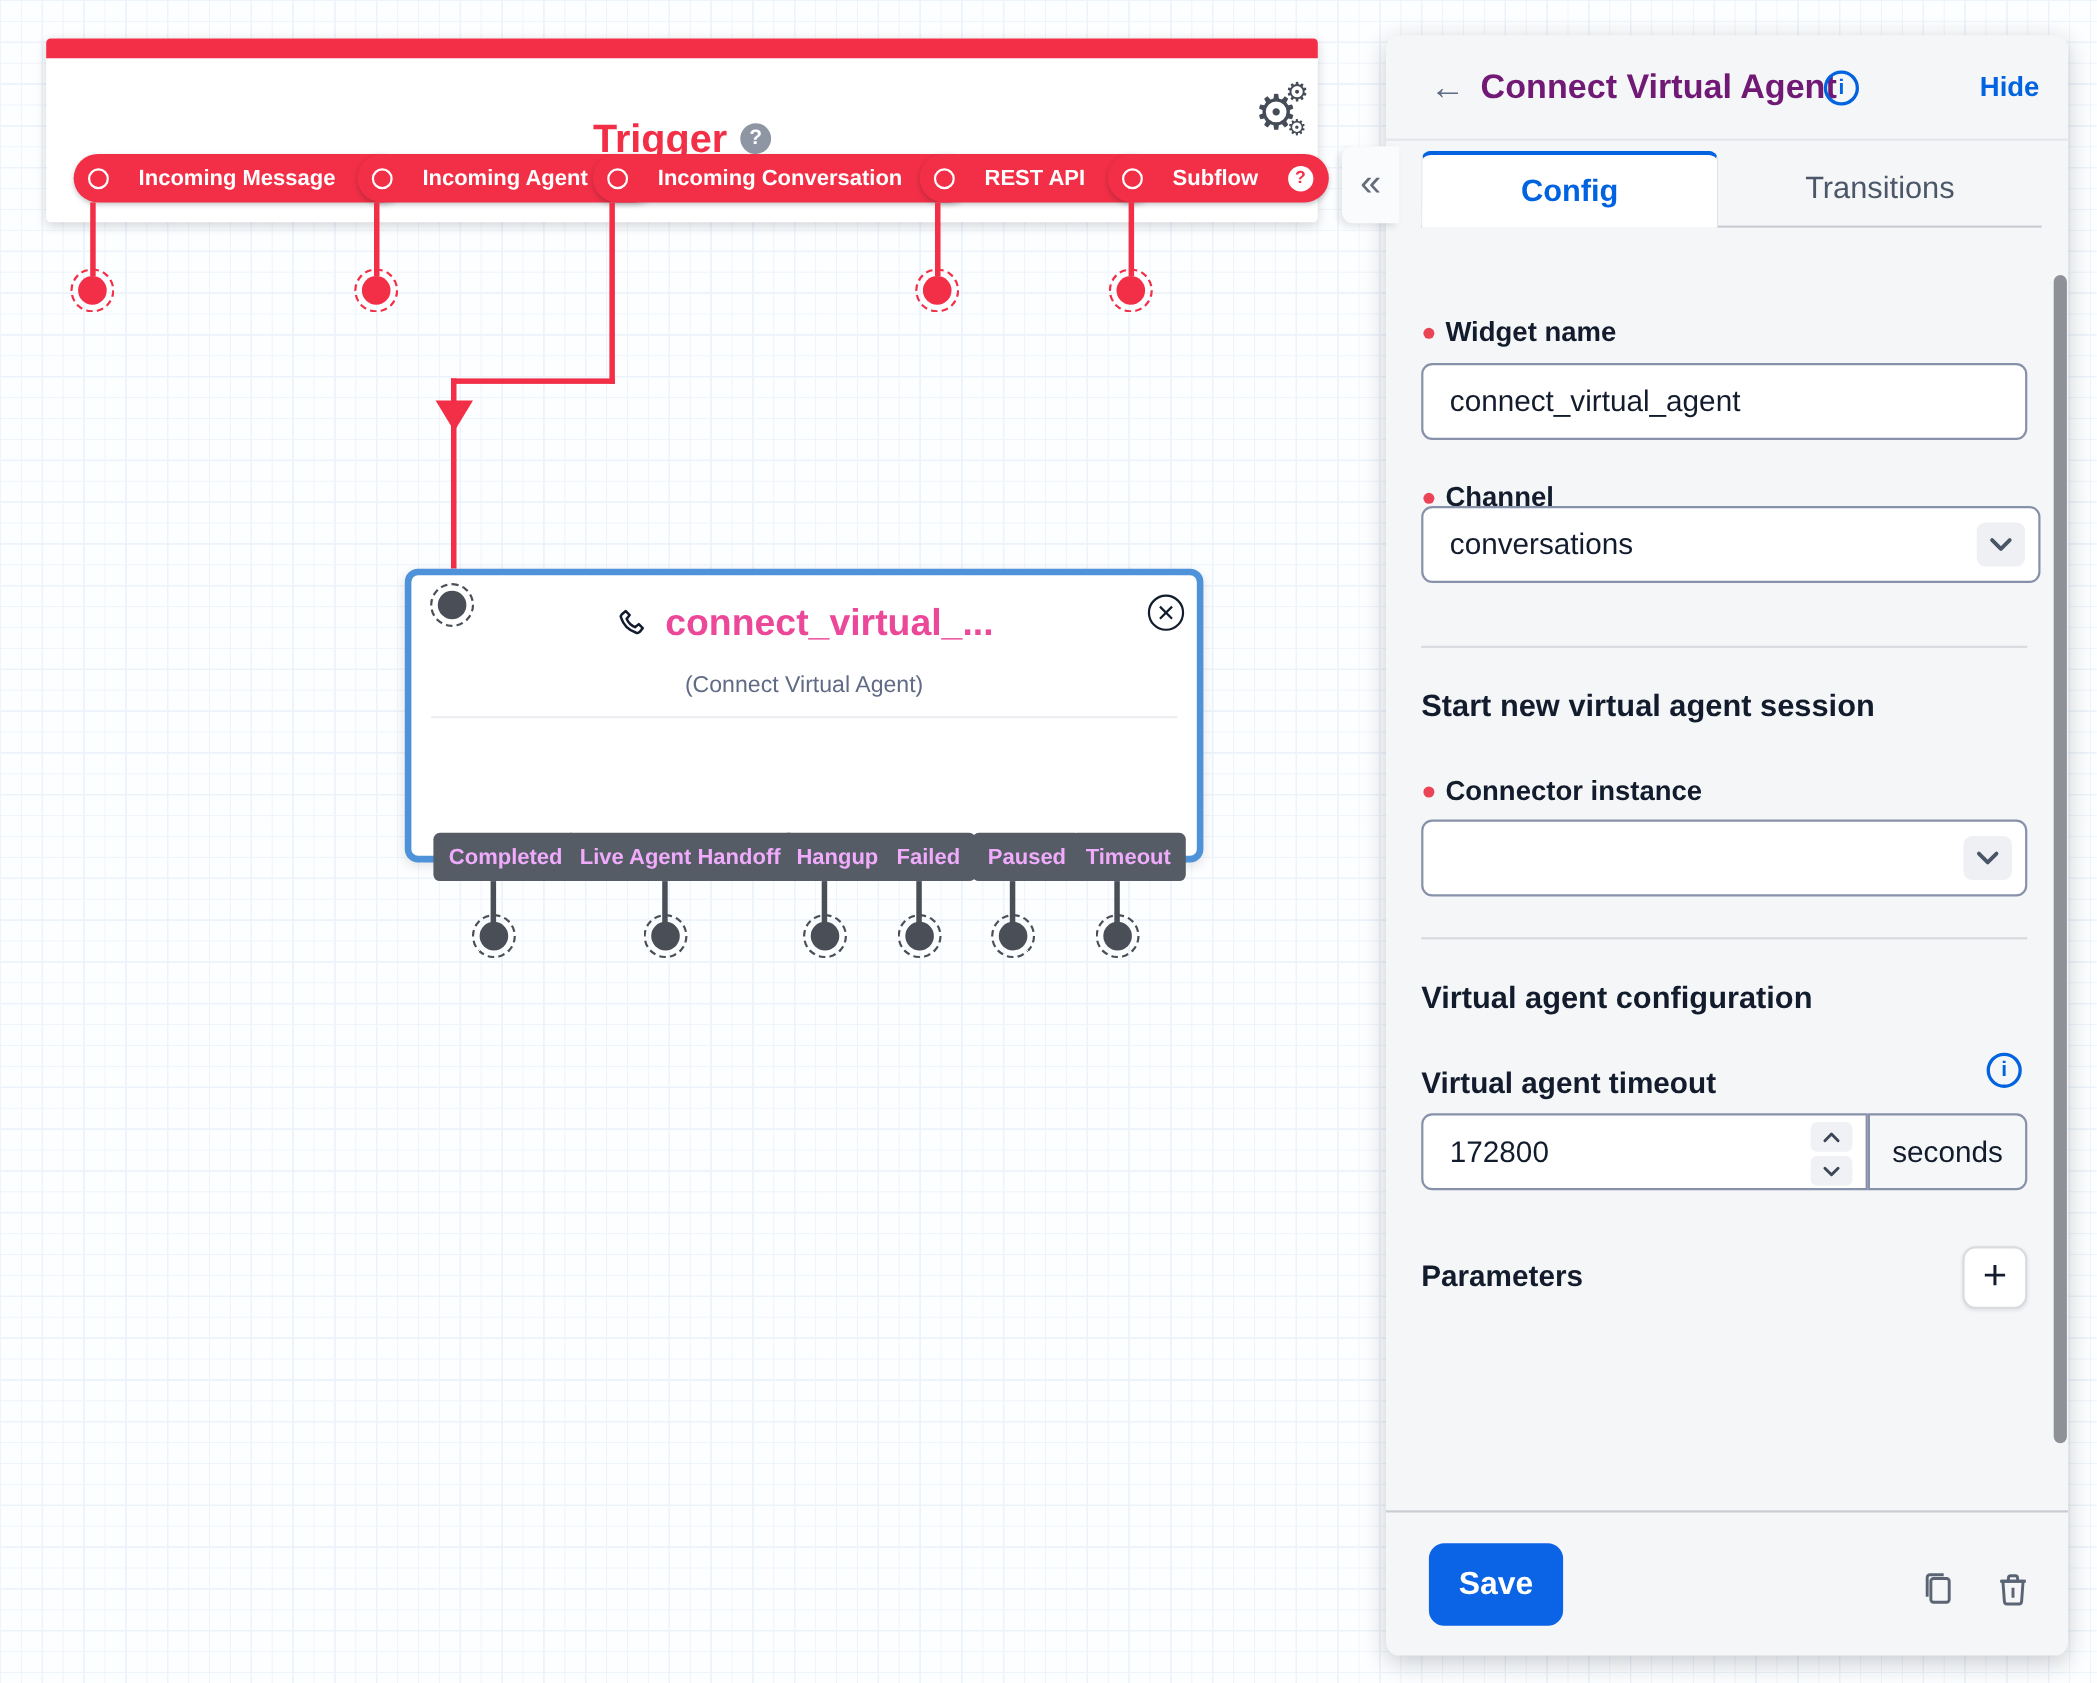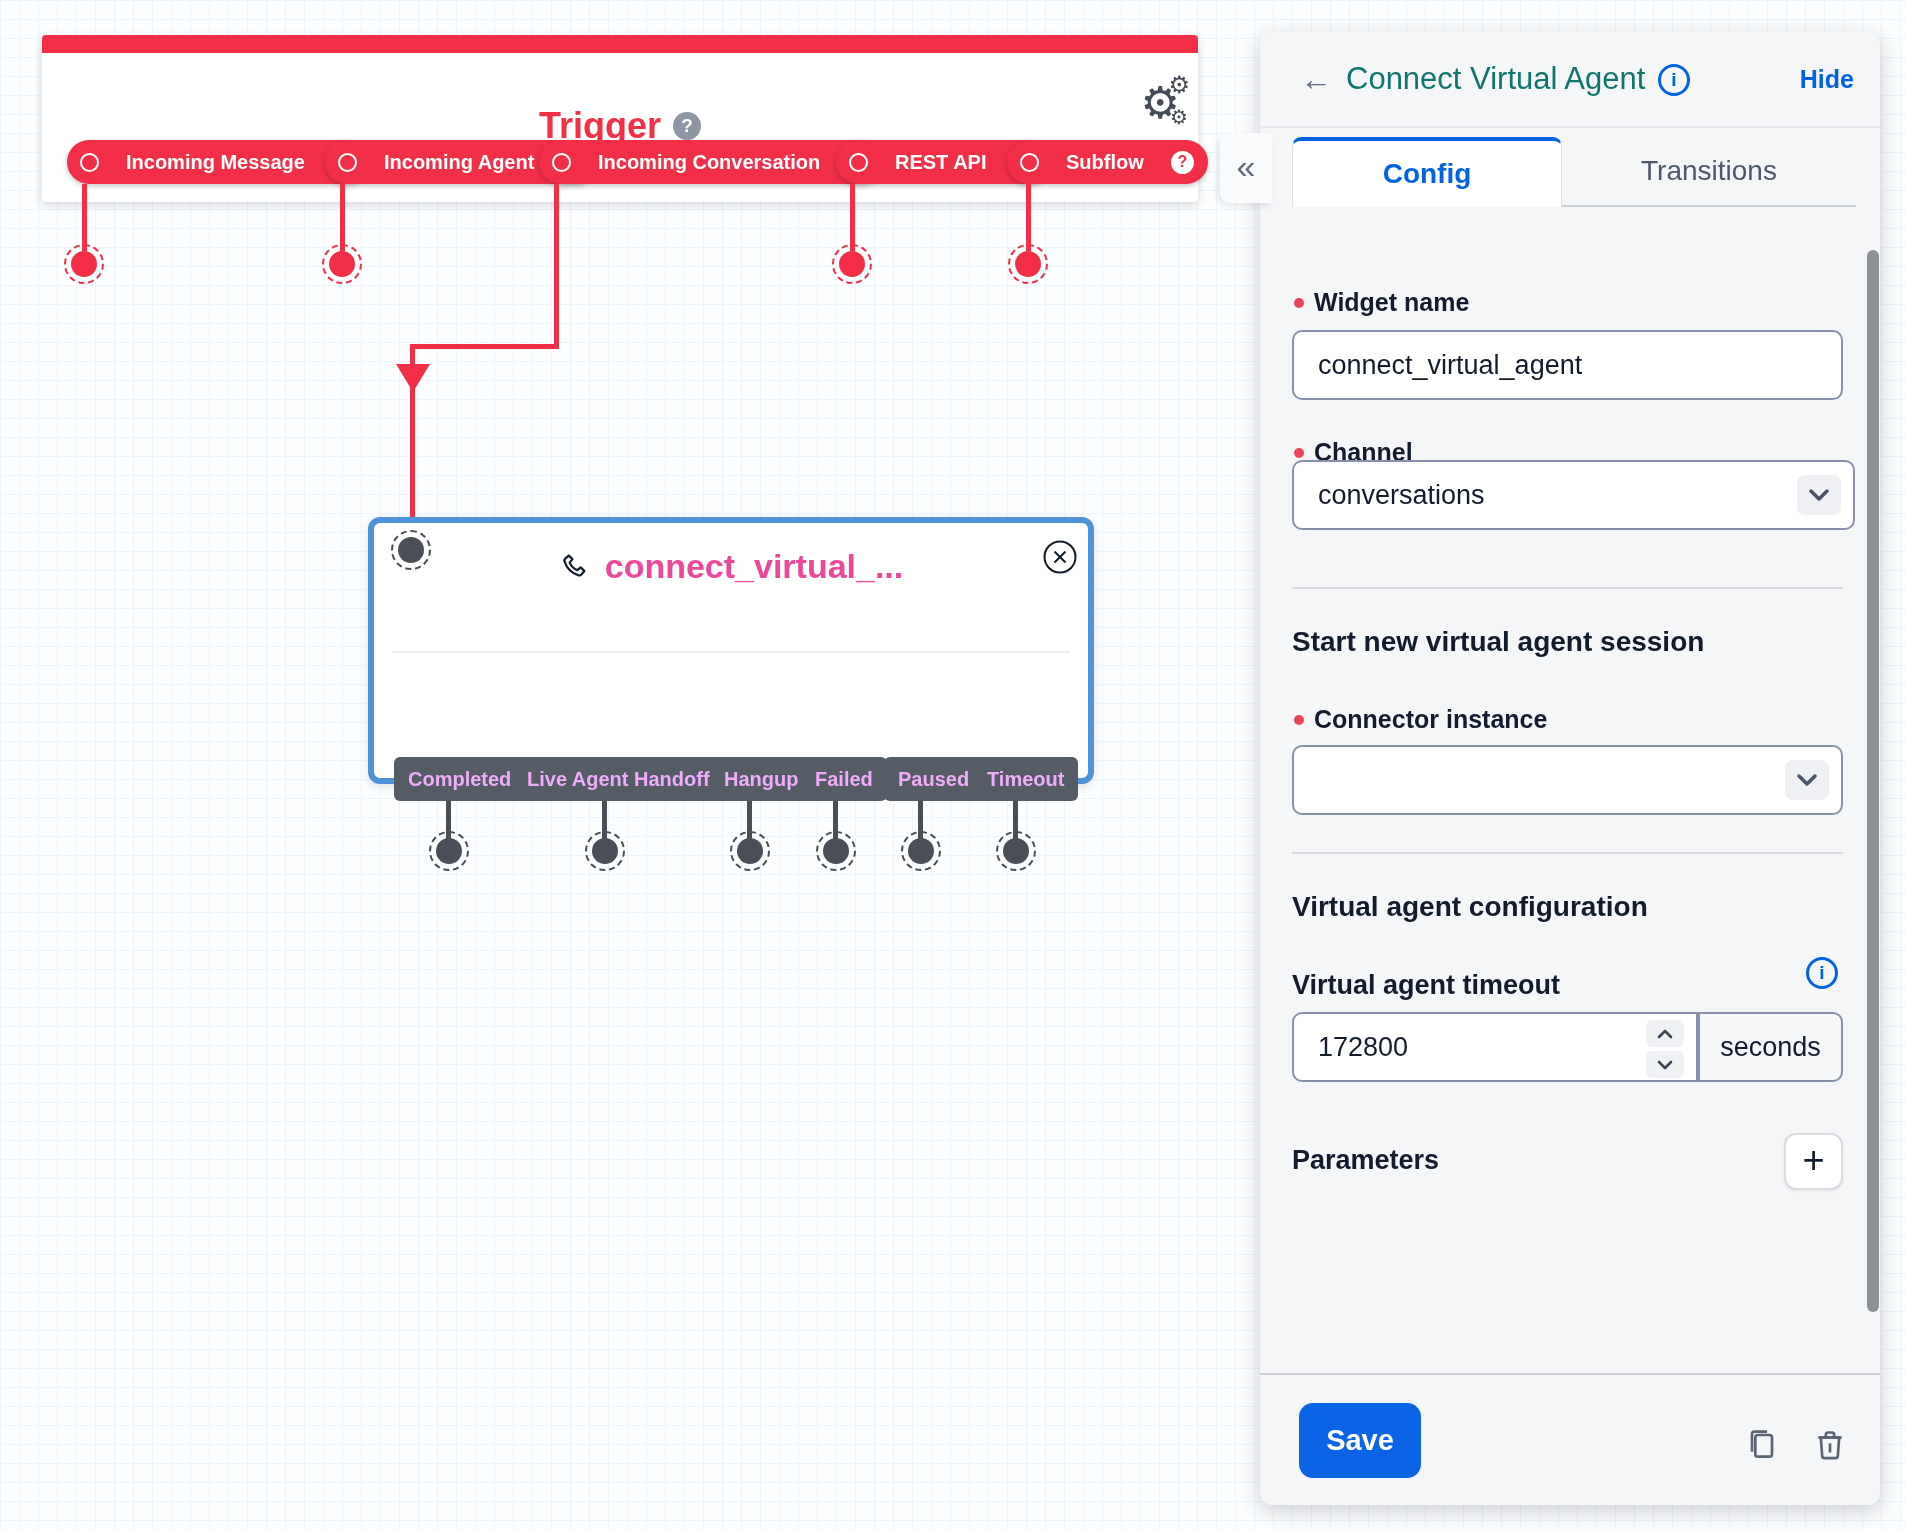--- a/index.html
+++ b/index.html
@@ -63,21 +63,21 @@
   .cva-close { left:668px; top:16px; }
   .tag { position:absolute; top:757px; height:44px; line-height:44px; padding:0 14px;
     background:#565c65; color:#f0abfc; font-size:20px; border-radius:6px; white-space:nowrap;font-weight:bold; }
 
   
   .panel { left:1260px; top:32px; width:620px; height:1473px; background:#f5f6f8;
     border-radius:12px; box-shadow:0 6px 22px rgba(18,28,45,.22); }
   .panel-header { left:0; top:0; width:100%; height:96px; border-bottom:2px solid #e4e6ea;
     display:flex; align-items:center; }
   .back-arrow { position:absolute; left:40px; font-size:32px; color:#606b85; }
-  .panel-title { position:absolute; left:86px; font-size:31px; font-weight:normal; color:#0f766e; }
+  .panel-title { position:absolute; left:86px; font-size:31px; font-weight:bold; color:#701a75; }
   .info-circle { width:32px; height:32px; border-radius:50%; border:3px solid #0263e0;
     color:#0263e0; font-size:19px; font-weight:bold; font-style:normal;
     display:flex; align-items:center; justify-content:center; }
   .hdr-info { position:absolute; left:398px; top:32px; }
   .hide-link { position:absolute; right:26px; font-size:25px; font-weight:bold; color:#0263e0; }
 
   .collapse-tab { left:-40px; top:101px; width:52px; height:70px; background:#fafbfc;
     border-radius:10px 0 0 10px; box-shadow:-3px 3px 6px rgba(18,28,45,.10);
     display:flex; align-items:center; justify-content:center; }
   .collapse-glyph { font-size:34px; color:#636c7a; padding-bottom:4px; }
@@ -182,20 +182,21 @@
   <div class="abs arrow-down" style="left:396px;top:364px"></div>
   <div class="abs stub-gray" style="left:411px;top:517px;height:22px"></div>
 
   <div class="abs cva-box">
     <div class="abs cva-title-row">
       <svg width="32" height="32" viewBox="0 0 24 24">
         <path d="M7.4 3.4l2.7 2.7-2.1 2.6c1.1 2.6 3.1 4.6 5.7 5.7l2.6-2.1 2.7 2.7-2.1 2.6c-.6.6-1.6.9-2.4.6C9.6 16.6 5.7 12.7 4.2 7.9c-.3-.8 0-1.8.6-2.4z" fill="none" stroke="#121c2d" stroke-width="1.7" stroke-linejoin="round"></path>
       </svg>
       <span class="cva-title">connect_virtual_...</span>
     </div>
+    <div class="abs cva-sub">(Connect Virtual Agent)</div>
     <div class="abs cva-divider"></div>
     <svg class="abs cva-close" width="36" height="36" viewBox="0 0 36 36">
       <circle cx="18" cy="18" r="15.5" fill="none" stroke="#121c2d" stroke-width="2"></circle>
       <line x1="12.5" y1="12.5" x2="23.5" y2="23.5" stroke="#121c2d" stroke-width="2"></line>
       <line x1="23.5" y1="12.5" x2="12.5" y2="23.5" stroke="#121c2d" stroke-width="2"></line>
     </svg>
   </div>
 
   <div class="abs dot-dark" style="left:398px;top:537px"></div>
 

